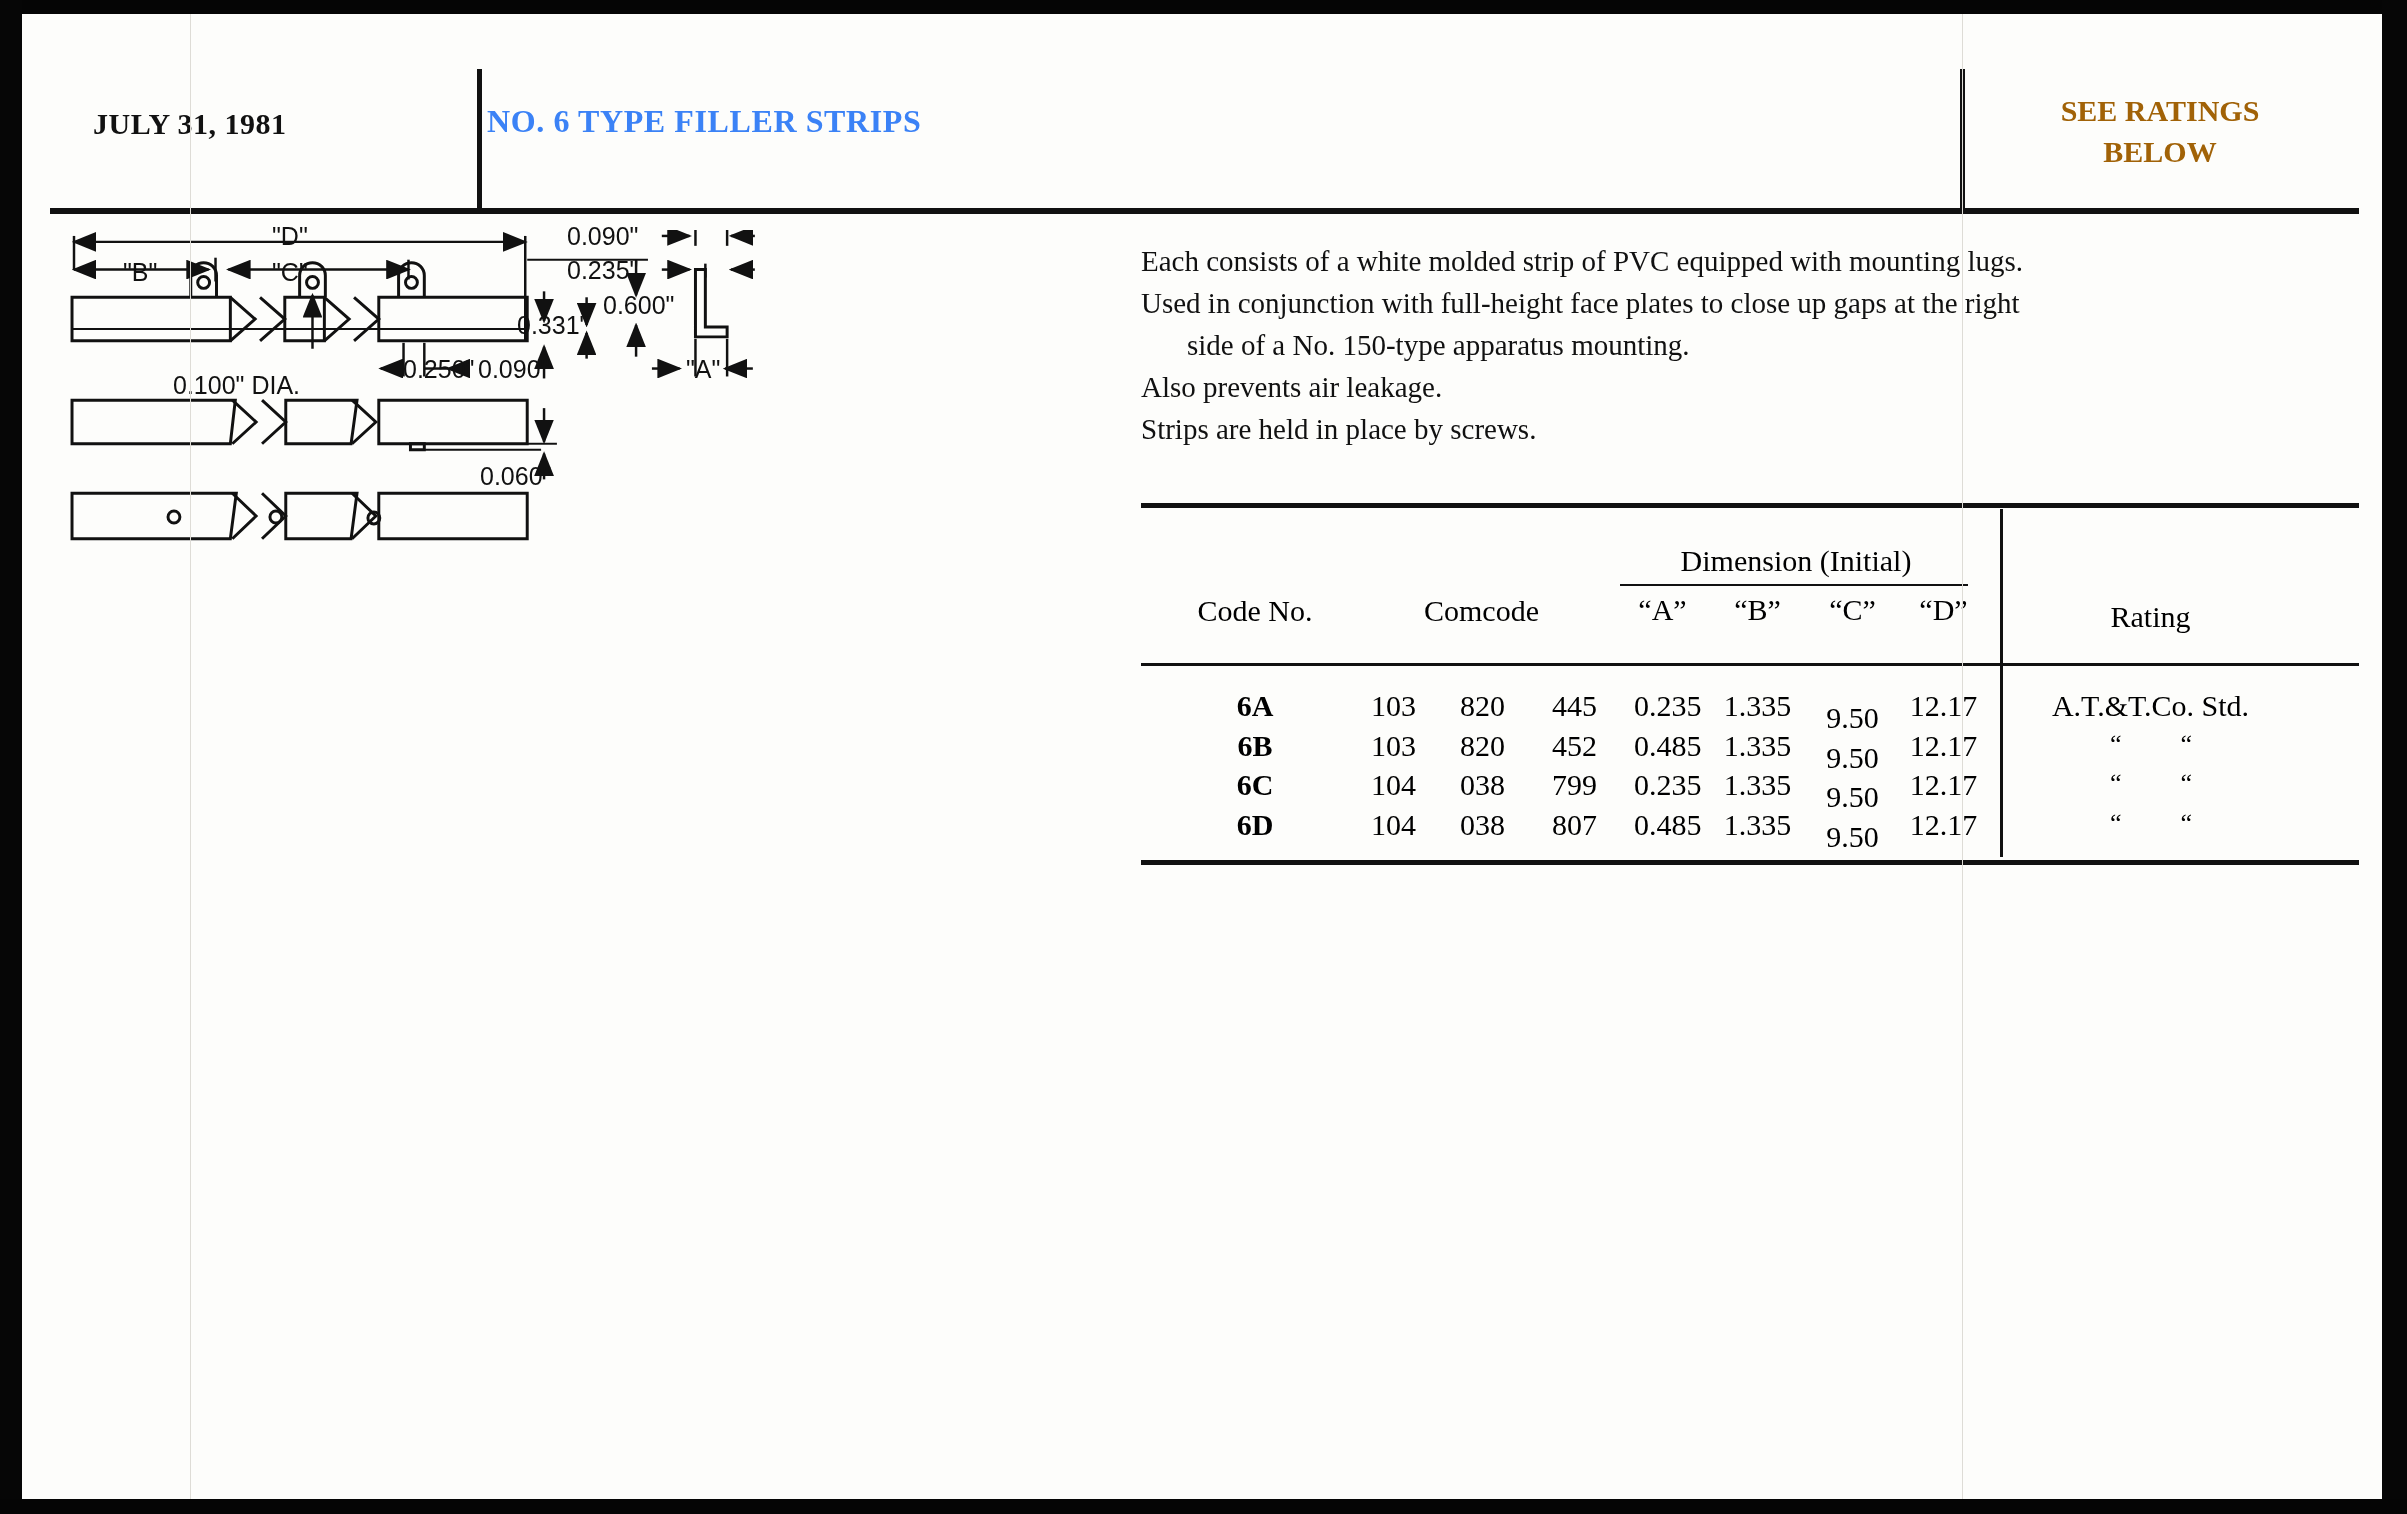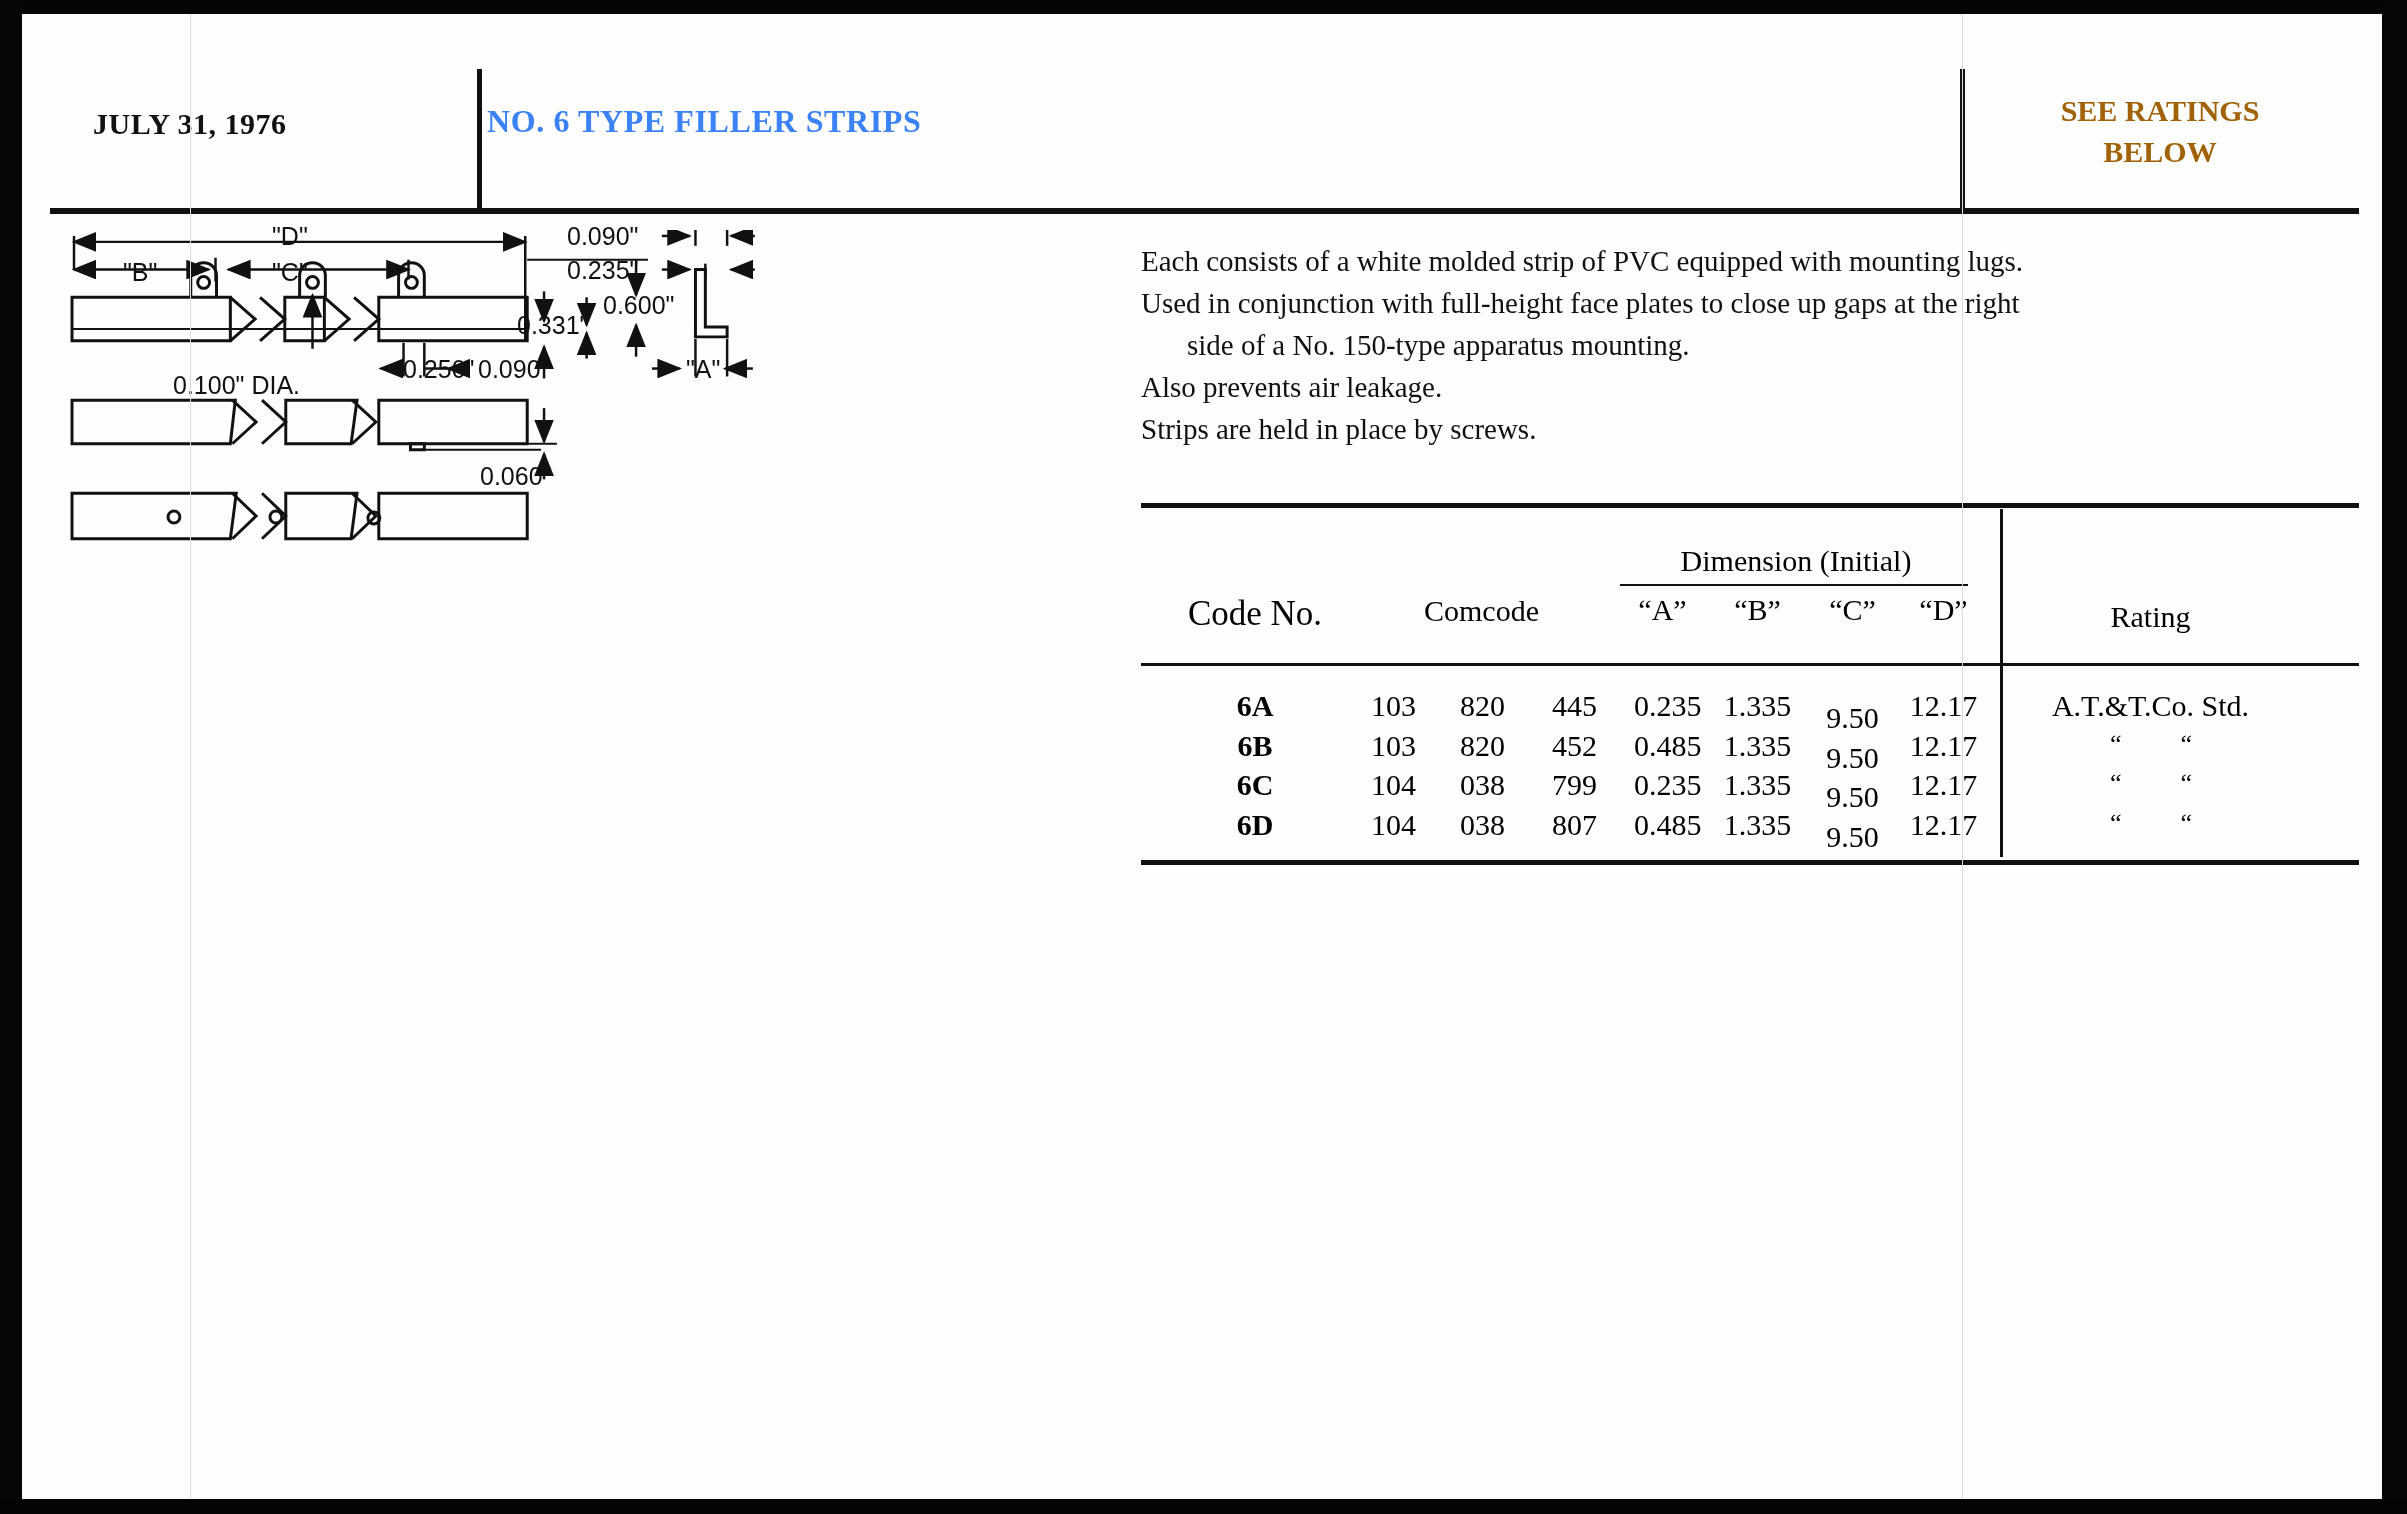--- a/index.html
+++ b/index.html
@@ -153,21 +153,21 @@
   .dim-group-rule {
     position: absolute;
     left: 1598px;
     top: 570px;
     width: 348px;
     height: 2px;
     background: #111;
   }
   .hdr-code {
     position: absolute; left: 1139px; top: 580px;
-    width: 188px; text-align: center; font-size: 35px;
+    width: 188px; text-align: center; font-size: 30px;
   }
   .hdr-comcode {
     position: absolute; left: 1327px; top: 580px;
     width: 265px; text-align: center; font-size: 30px;
   }
   .hdr-a { position: absolute; left: 1598px; top: 579px; width: 85px; text-align: center; font-size: 30px;}
   .hdr-b { position: absolute; left: 1693px; top: 579px; width: 85px; text-align: center; font-size: 30px;}
   .hdr-c { position: absolute; left: 1788px; top: 579px; width: 85px; text-align: center; font-size: 30px;}
   .hdr-d { position: absolute; left: 1879px; top: 579px; width: 85px; text-align: center; font-size: 30px;}
   .hdr-rating {
@@ -216,21 +216,21 @@
     color: #111;
     white-space: nowrap;
   }
 </style>
 </head>
 <body>
 
 <div class="page">
   <div class="sheet">
 
-    <div class="header-date">JULY 31, 1976</div>
+    <div class="header-date">JULY 31, 1981</div>
     <div class="vline-1"></div>
     <div class="header-title">NO. 6 TYPE FILLER STRIPS</div>
     <div class="vline-2"></div>
     <div class="header-ratings">
       <div>SEE RATINGS</div>
       <div>BELOW</div>
     </div>
     <div class="hrule-header"></div>
 
     <div class="desc">

